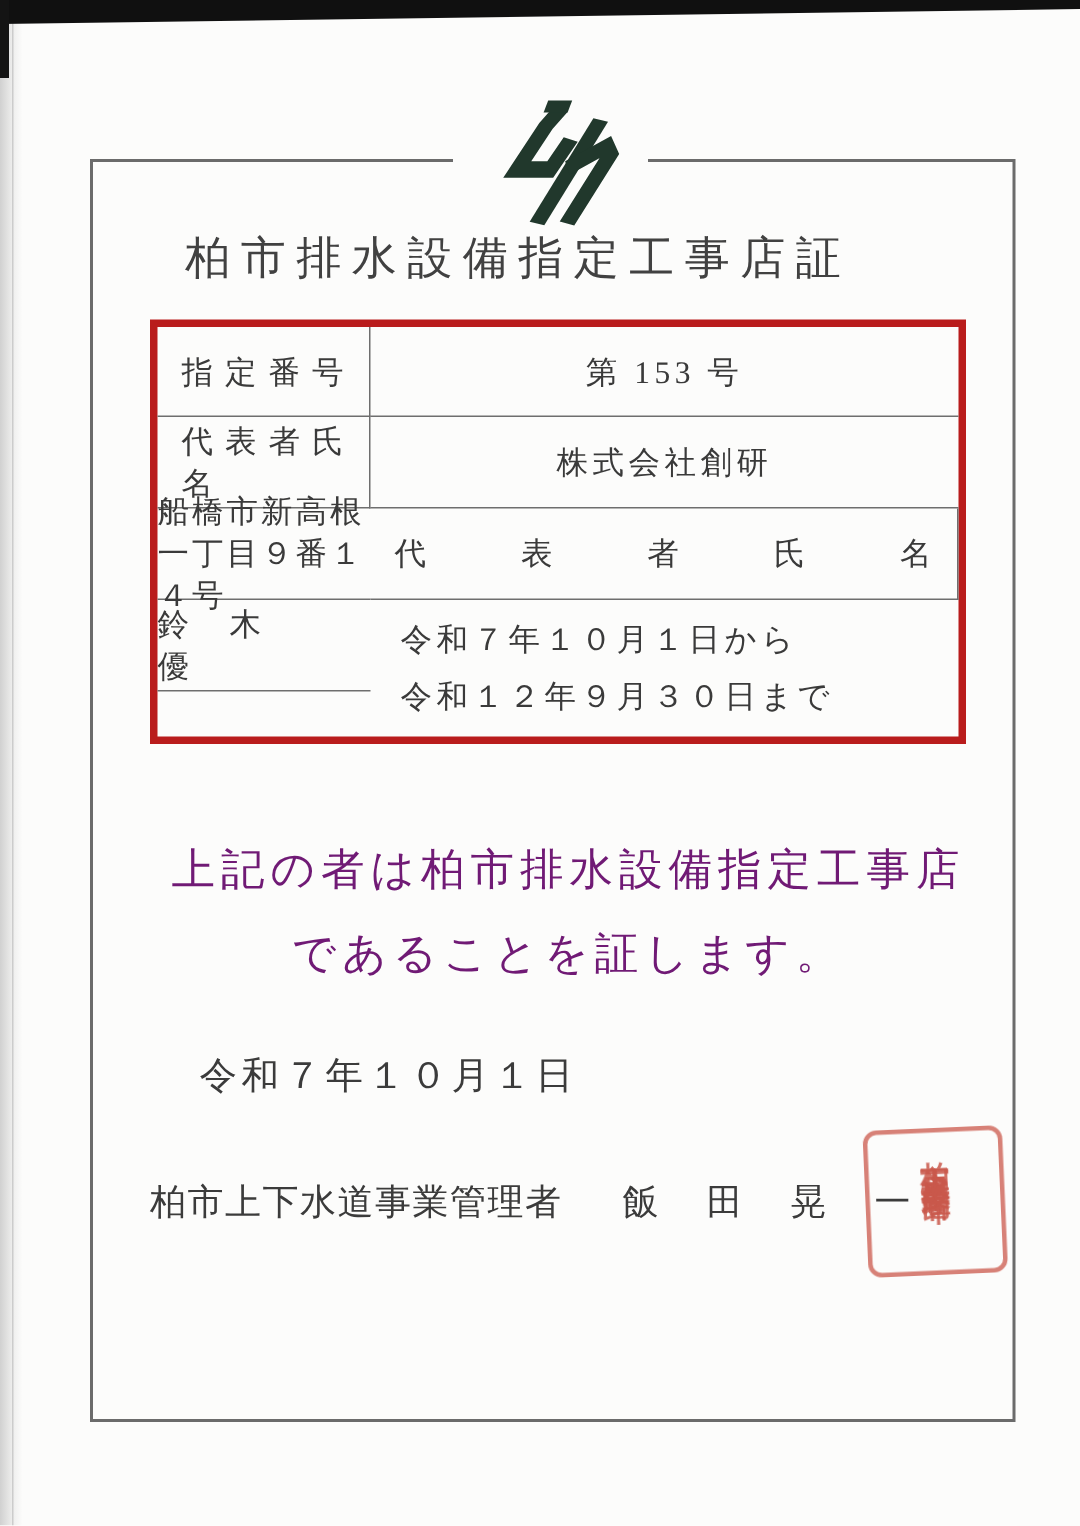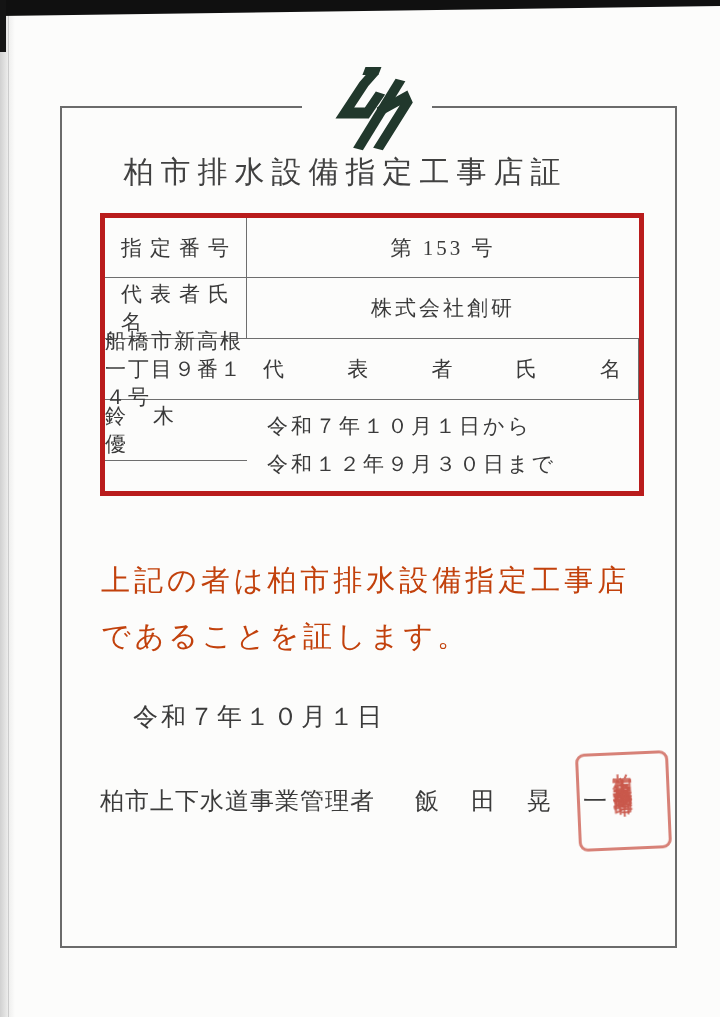--- a/index.html
+++ b/index.html
@@ -41,21 +41,21 @@
   .label-cell span{display:block;width:100%;text-align:justify;text-align-last:justify;letter-spacing:1px;}
   .value-cell{justify-content:center;letter-spacing:3px;}
   .value-cell.addr{letter-spacing:2px;}
   .r1{height:59px;} .r2{height:60px;} .r3{height:60px;} .r4{height:60px;} .r5{height:91px;}
   .period-cell{flex-direction:column;align-items:flex-start;justify-content:center;
     padding-left:20px;gap:17px;letter-spacing:3px;}
   .period-cell div{line-height:1;}
 
   
   .statement{position:absolute;left:101px;top:552px;width:556px;
-    font-size:29px;letter-spacing:4px;line-height:56px;color:#c2410c;}
+    font-size:29px;letter-spacing:4px;line-height:56px;color:#701a75;text-align:center;}
 
   
   .issue-date{position:absolute;left:133px;top:700px;font-size:25px;letter-spacing:3px;color:#3b3b3b;}
 
   
   .issuer{position:absolute;left:100px;top:785px;display:flex;align-items:baseline;gap:40px;
     font-size:24px;color:#3b3b3b;white-space:nowrap;}
   .issuer .i-title{letter-spacing:1px;}
   .issuer .i-name{letter-spacing:4px;}
 

